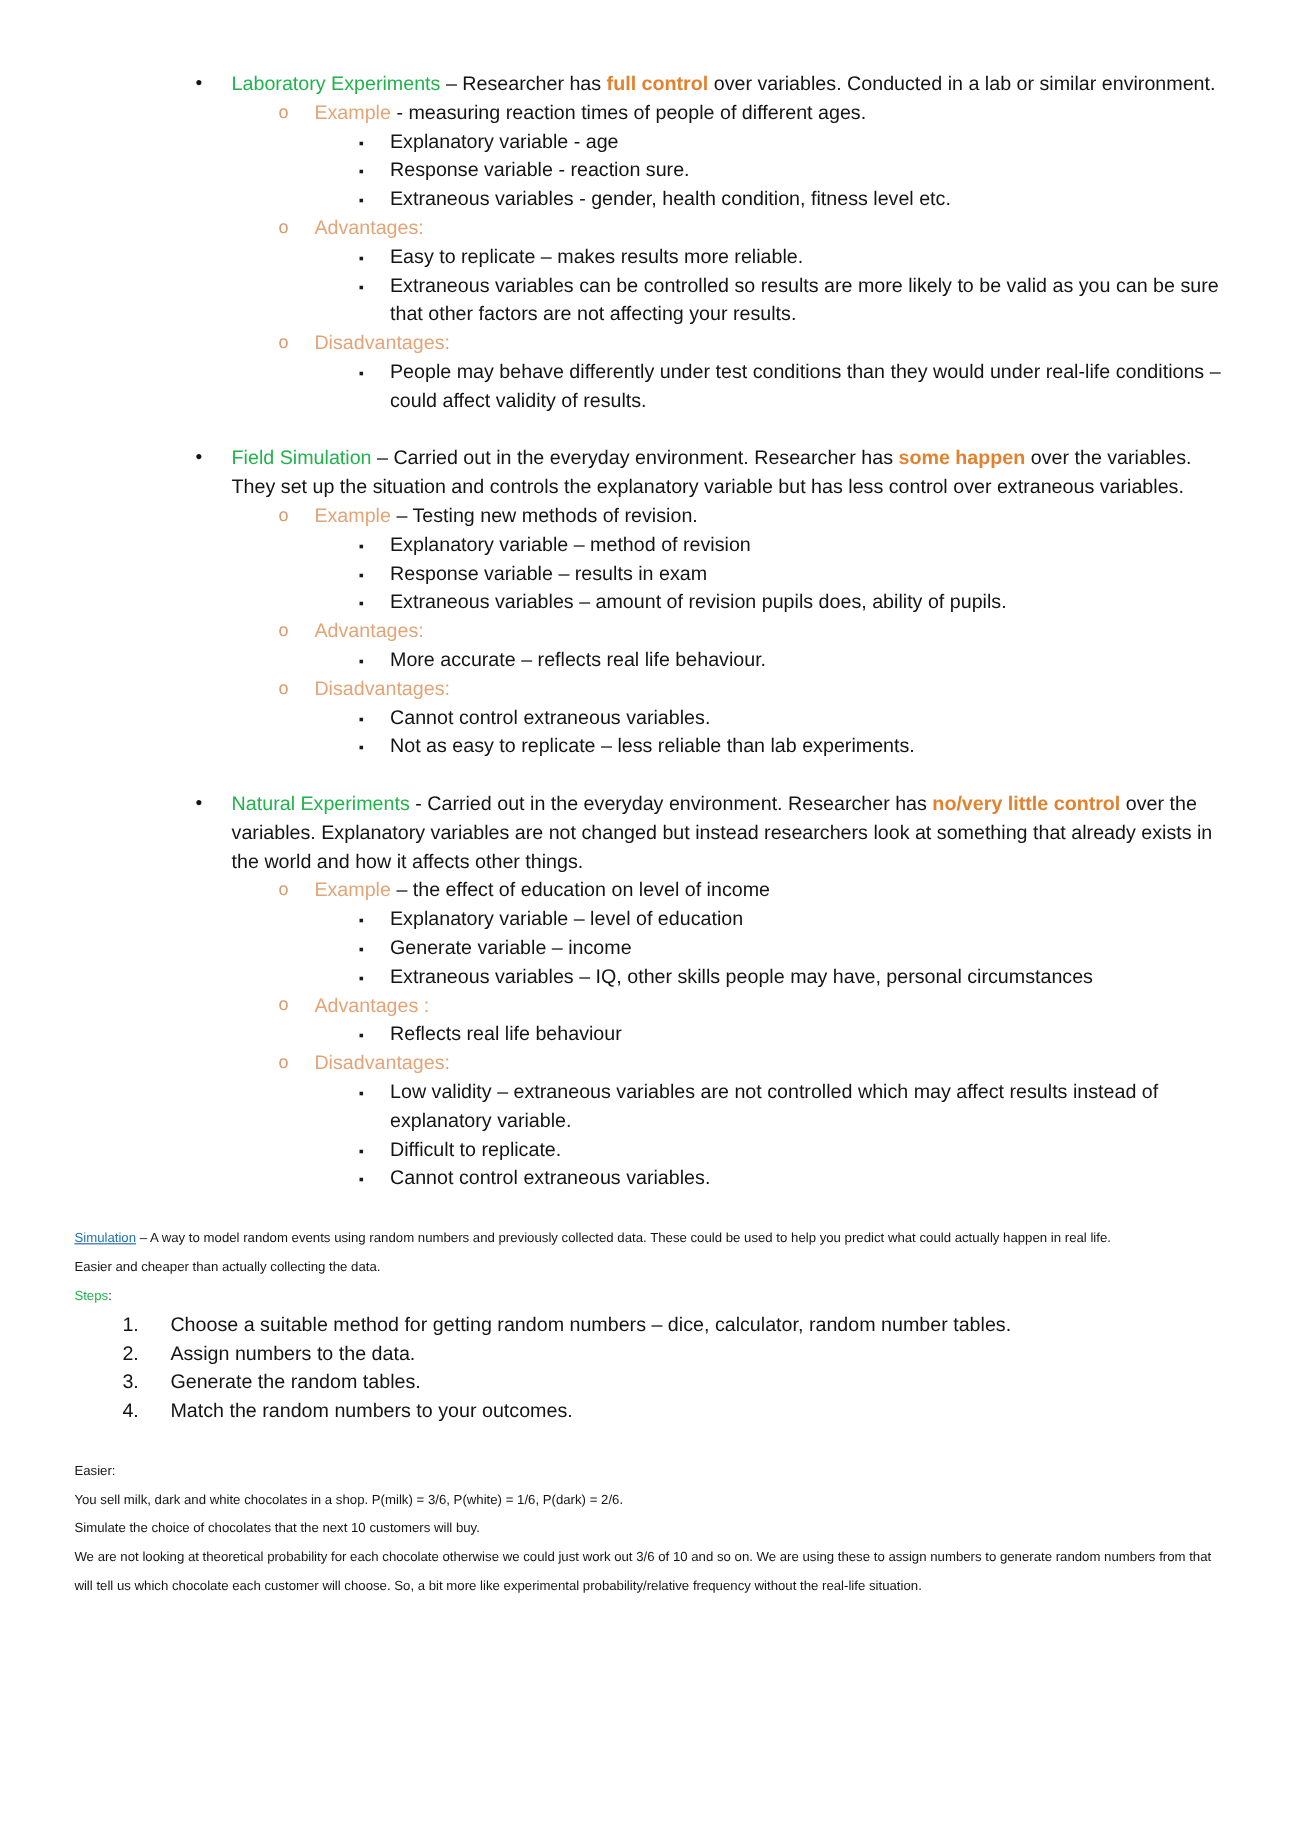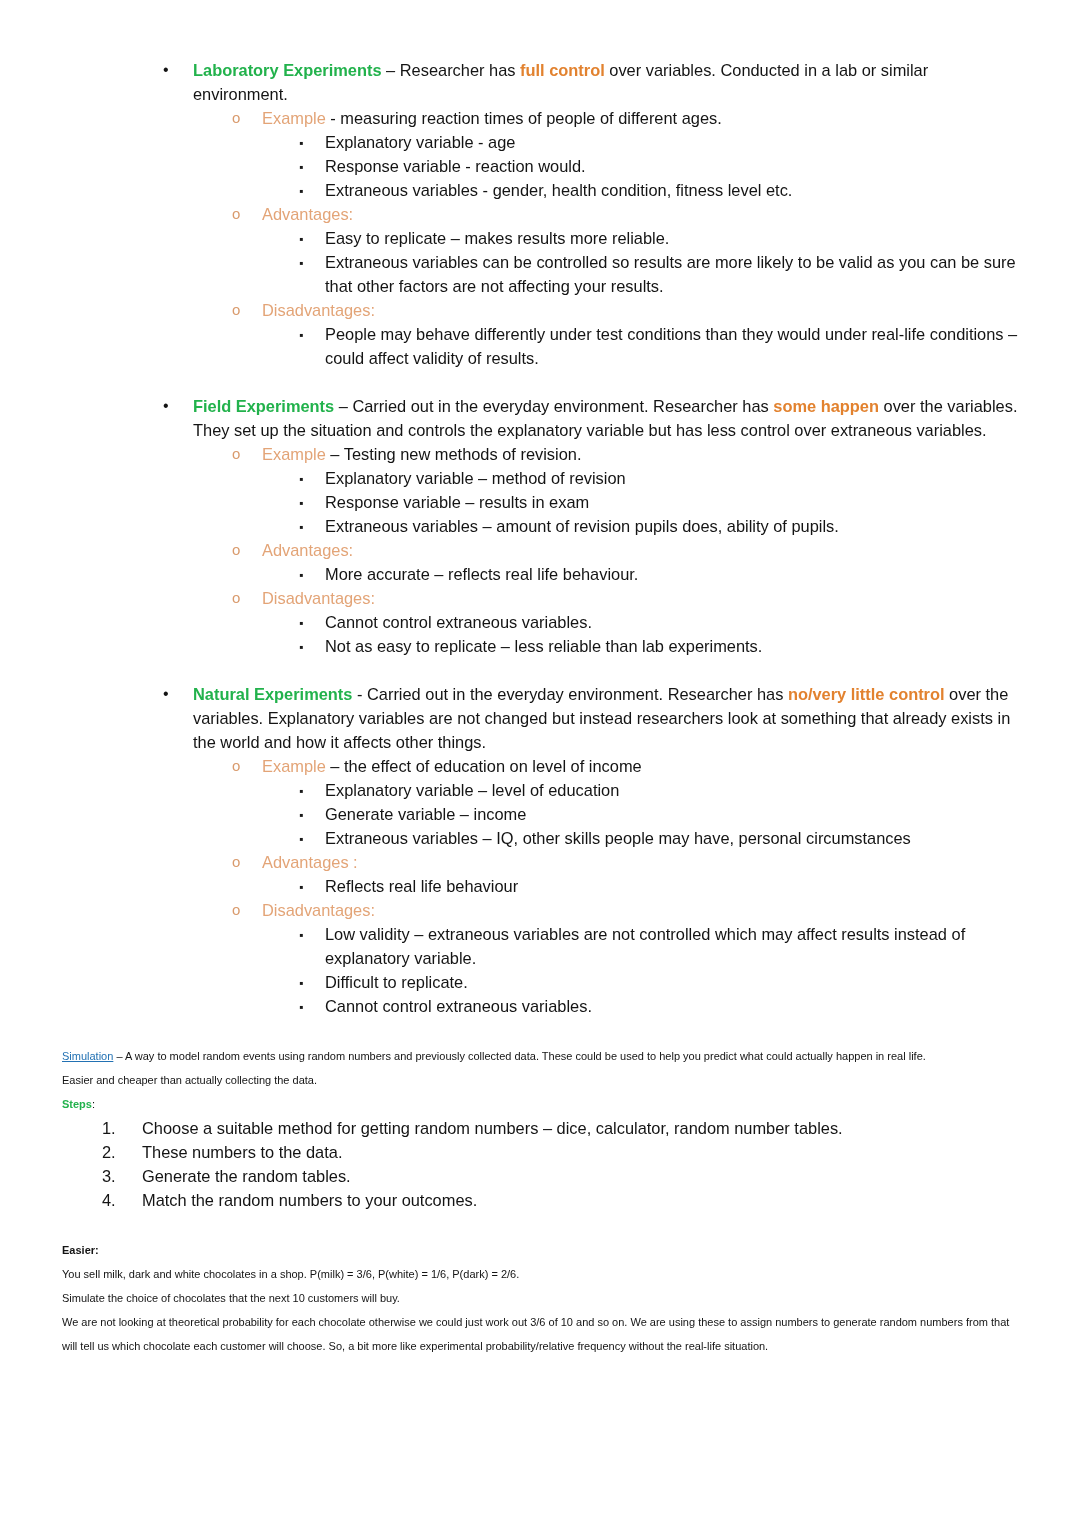--- a/index.html
+++ b/index.html
@@ -69,21 +69,21 @@
     line-height: 24px;
     color: #1a1a1a;
   }
 
   .group { margin-bottom: 0; }
   .group + .group { margin-top: 24px; }
 
   
   .green-bold {
     color: #22b24c;
-    font-weight: bold;
+    font-weight: normal;
   }
   .orange-bold {
     color: #e2822f;
     font-weight: bold;
   }
   .light-orange {
     color: #e3a477;
   }
   .light-orange-marker {
     color: #d99a6c;
@@ -136,21 +136,21 @@
       <span class="marker light-orange-marker">o</span>
       <span class="light-orange">Example</span><span> -  measuring reaction times of people of different ages.</span>
     </div>
 
     <div class="lvl3 body-text">
       <span class="marker">▪</span>
       <span>Explanatory variable - age</span>
     </div>
     <div class="lvl3 body-text">
       <span class="marker">▪</span>
-      <span>Response variable - reaction would.</span>
+      <span>Response variable - reaction sure.</span>
     </div>
     <div class="lvl3 body-text">
       <span class="marker">▪</span>
       <span>Extraneous variables - gender, health condition, fitness level etc.</span>
     </div>
 
     <div class="lvl2 body-text">
       <span class="marker light-orange-marker">o</span>
       <span class="light-orange">Advantages:</span>
     </div>
@@ -170,21 +170,21 @@
     <div class="lvl3 body-text">
       <span class="marker">▪</span>
       <span>People may behave differently under test conditions than they would under real-life conditions – could affect validity of results.</span>
     </div>
   </div>
 
   <div class="group">
 
     <div class="lvl1 body-text">
       <span class="marker">•</span>
-      <span class="green-bold">Field Experiments</span><span> – Carried out in the everyday environment. Researcher has </span><span class="orange-bold">some happen</span><span> over the variables. They set up the situation and controls the explanatory variable but has less control over extraneous variables.</span>
+      <span class="green-bold">Field Simulation</span><span> – Carried out in the everyday environment. Researcher has </span><span class="orange-bold">some happen</span><span> over the variables. They set up the situation and controls the explanatory variable but has less control over extraneous variables.</span>
     </div>
 
     <div class="lvl2 body-text">
       <span class="marker light-orange-marker">o</span>
       <span class="light-orange">Example</span><span> – Testing new methods of revision.</span>
     </div>
 
     <div class="lvl3 body-text">
       <span class="marker">▪</span>
       <span>Explanatory variable – method of revision</span>
@@ -282,21 +282,21 @@
       <span class="green-bold">Steps</span><span>:</span>
     </div>
 
     <ol class="numlist">
       <li>
         <span class="num">1.</span>
         <span>Choose a suitable method for getting random numbers – dice, calculator, random number tables.</span>
       </li>
       <li>
         <span class="num">2.</span>
-        <span>These numbers to the data.</span>
+        <span>Assign numbers to the data.</span>
       </li>
       <li>
         <span class="num">3.</span>
         <span>Generate the random tables.</span>
       </li>
       <li>
         <span class="num">4.</span>
         <span>Match the random numbers to your outcomes.</span>
       </li>
     </ol>

